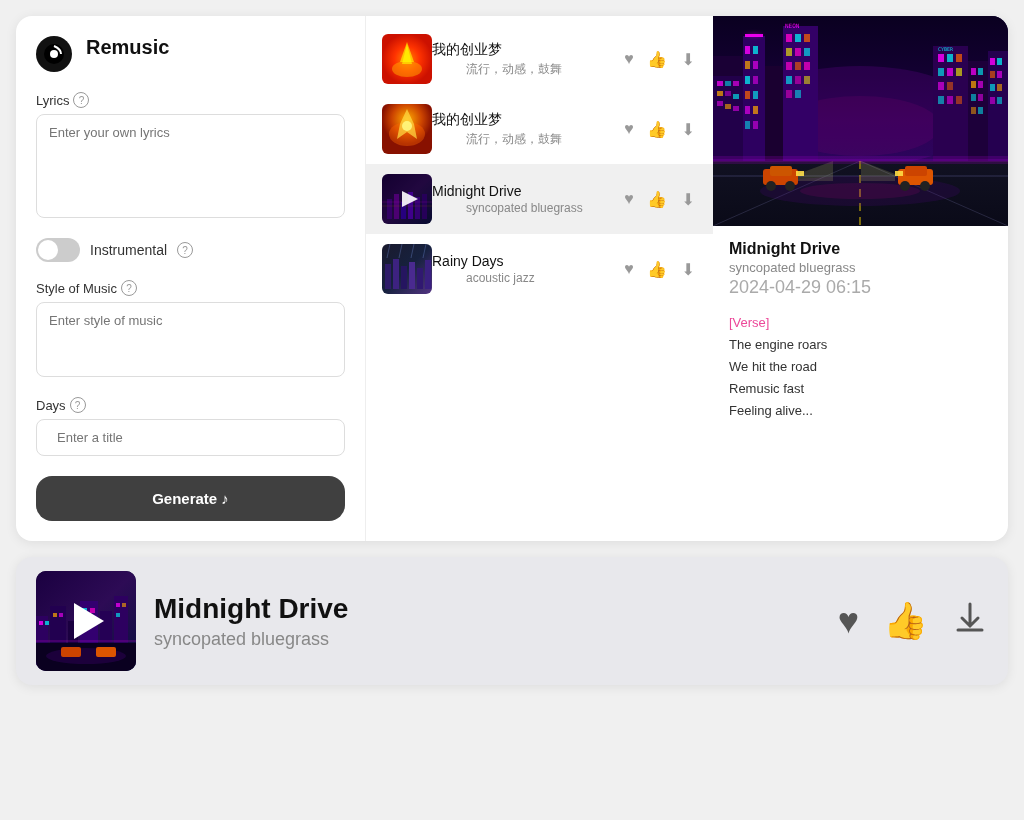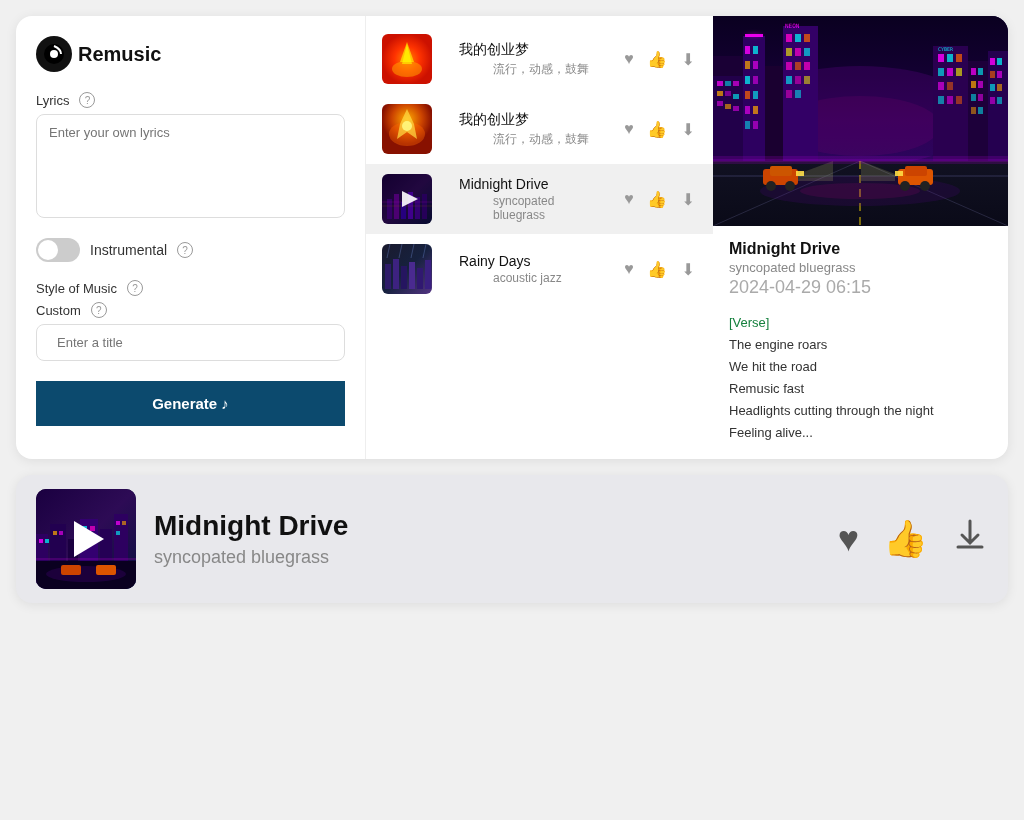--- a/index.html
+++ b/index.html
@@ -22,22 +22,21 @@
     
     .left-panel {
       width: 350px;
       min-width: 350px;
       padding: 20px;
       border-right: 1px solid #eee;
     }
 
     .logo-row {
       display: flex;
-      align-items: center;
-      gap: 6px;
+      gap: 14px;
       margin-bottom: 20px;
     }
 
     .logo-icon {
       width: 36px;
       height: 36px;
       background: #111;
       border-radius: 50%;
       display: flex;
       align-items: center;
@@ -96,21 +95,21 @@
       color: #333;
     }
 
     .field-label {
       font-size: 13px;
       font-weight: 500;
       color: #333;
       margin-bottom: 6px;
       display: flex;
       align-items: center;
-      gap: 10px;
+      gap: 4px;
     }
 
     .help-icon {
       width: 16px;
       height: 16px;
       border-radius: 50%;
       border: 1.5px solid #999;
       color: #999;
       font-size: 10px;
       display: inline-flex;
@@ -161,24 +160,24 @@
       padding: 10px 20px;
       font-size: 13px;
       color: #999;
       outline: none;
       font-family: inherit;
       margin-bottom: 20px;
     }
 
     .generate-btn {
       width: 100%;
-      background: #0c4a6e;
+      background: #404040;
       color: white;
       border: none;
-      border-radius: 0;
+      border-radius: 16px;
       padding: 14px;
       font-size: 15px;
       font-weight: 600;
       cursor: pointer;
       display: flex;
       align-items: center;
       justify-content: center;
       gap: 8px;
     }
 
@@ -186,21 +185,21 @@
     .middle-panel {
       flex: 1;
       padding: 8px 0;
       overflow-y: auto;
     }
 
     .song-item {
       display: flex;
       align-items: center;
       padding: 10px 16px;
-      gap: 27px;
+      gap: 0;
       cursor: pointer;
       border-radius: 0;
       transition: background 0.15s;
     }
 
     .song-item.active {
       background: #f0f0f0;
     }
 
     .song-thumb {
@@ -284,21 +283,21 @@
       margin-bottom: 14px;
     }
 
     .lyrics-section {
       font-size: 13px;
       color: #333;
       line-height: 1.7;
     }
 
     .lyrics-section .verse-label {
-      color: #15803d;
+      color: #ec4899;
       font-weight: 500;
     }
 
     
     .bottom-player {
       background: #e8e8ec;
       border-radius: 16px;
       padding: 14px 20px;
       display: flex;
       align-items: center;
@@ -387,23 +386,24 @@
     <div class="instrumental-row">
       <div class="toggle toggle-off"></div>
       <span class="custom-mode-label">Instrumental</span>
       <span class="help-icon">?</span>
     </div>
 
     <div class="field-label">
       <span>Style of Music</span>
       <span class="help-icon">?</span>
     </div>
+    <textarea class="style-textarea" placeholder="Enter style of music" style=""></textarea>
 
     <div class="field-label">
-      <span>Custom</span>
+      <span>Days</span>
       <span class="help-icon">?</span>
     </div>
     <input class="title-input" type="text" placeholder="Enter a title" style="">
 
     <button class="generate-btn">
       <span>Generate ♪</span>
     </button>
   </div>
 
   <div class="middle-panel">
@@ -672,21 +672,20 @@
 
     <div class="detail-content">
       <div class="detail-title">Midnight Drive</div>
       <div class="detail-genre">syncopated bluegrass</div>
       <div class="detail-date">2024-04-29 06:15</div>
       <div class="lyrics-section">
         <div class="verse-label">[Verse]</div>
         <div>The engine roars</div>
         <div>We hit the road</div>
         <div>Remusic fast</div>
-        <div>Headlights cutting through the night</div>
         <div>Feeling alive...</div>
       </div>
     </div>
   </div>
 </div>
 
 <div class="bottom-player">
   <div class="player-thumb">
     <svg width="100" height="100" viewBox="0 0 100 100" style="position:absolute;inset:0;">
       <defs>

